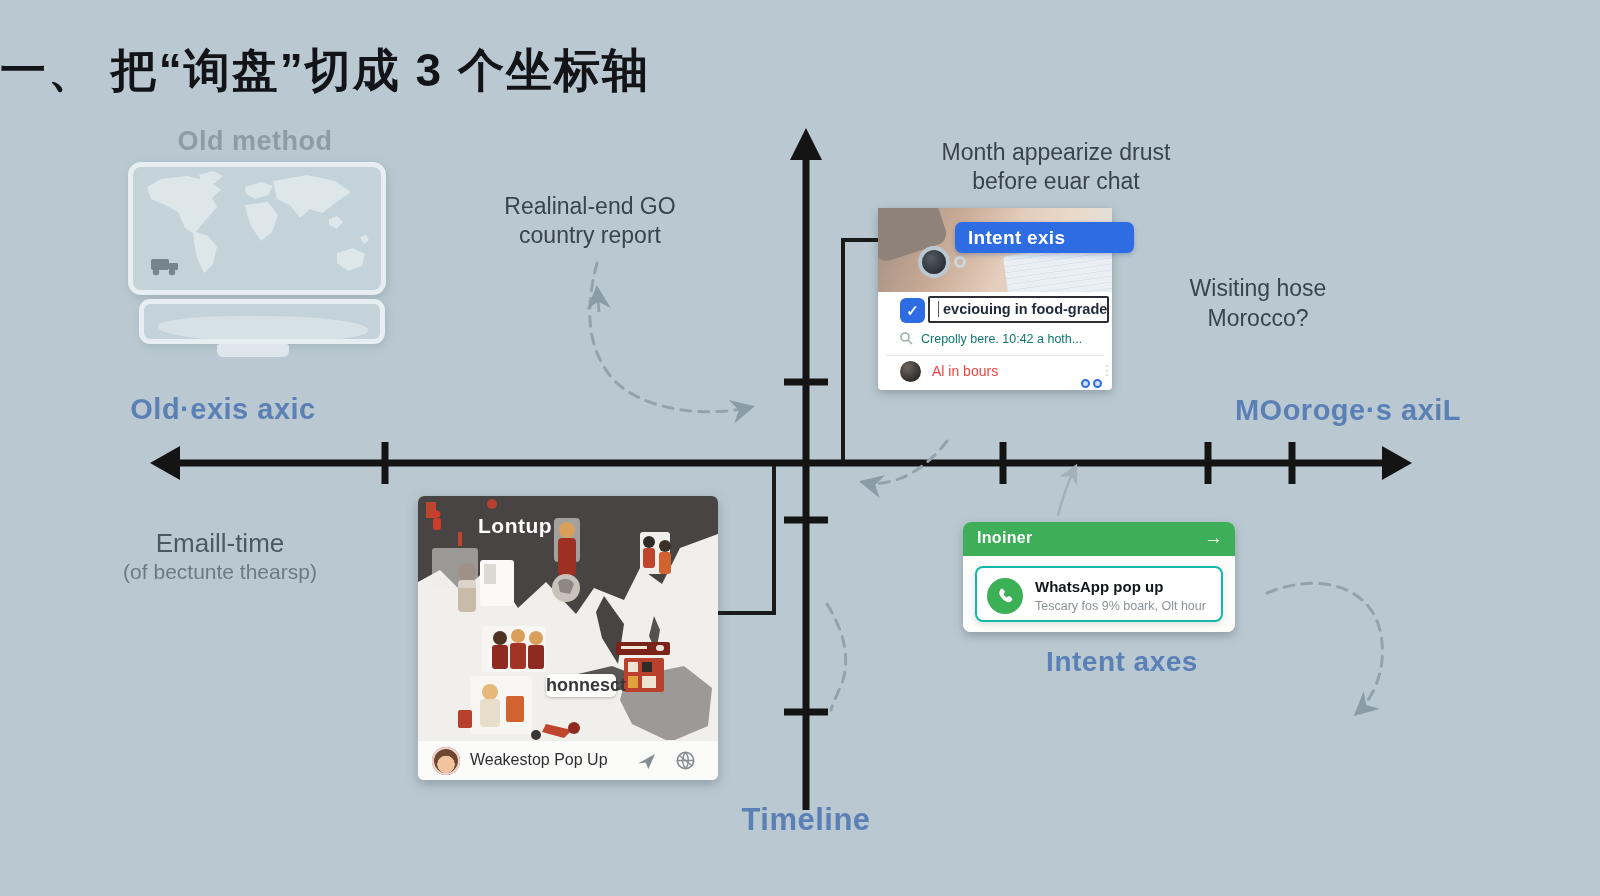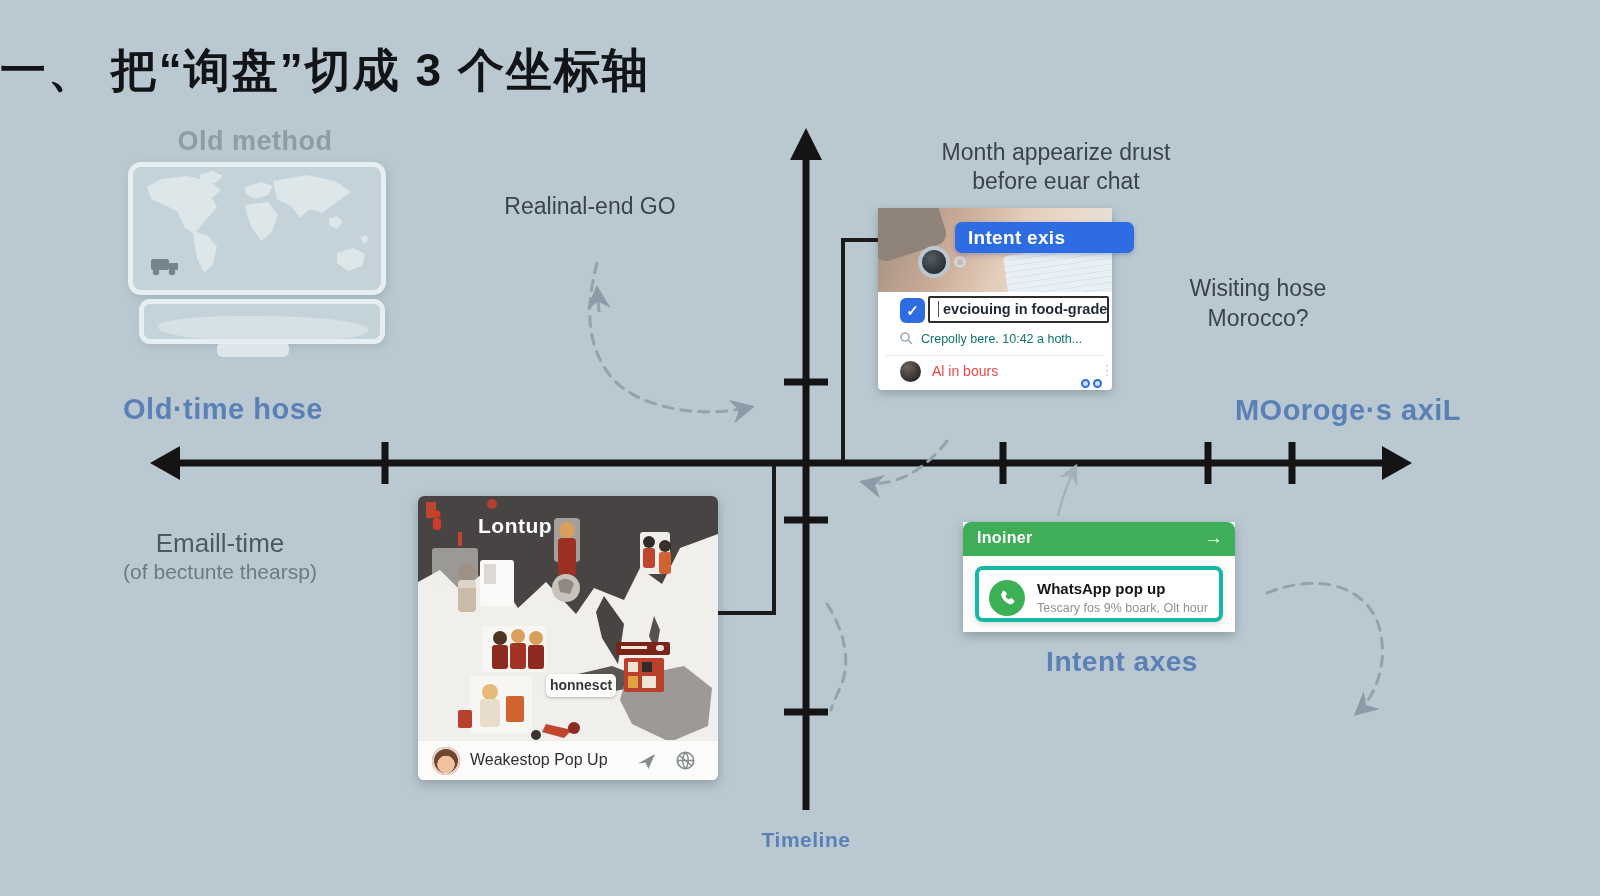--- a/index.html
+++ b/index.html
@@ -16,21 +16,21 @@
 
   #old-method { left:130px; top:126px; width:250px; text-align:center; font-size:27px; }
   #report-lbl { left:468px; top:192px; width:244px; }
   #month-lbl { left:900px; top:138px; width:312px; }
   #research-lbl { left:1138px; top:273px; width:240px; line-height:30px; }
   #email-lbl { left:95px; top:527px; width:250px; text-align:center; }
   #email-lbl .l1 { font-size:26px; color:#4d5962; font-weight:500; line-height:32px; }
   #email-lbl .l2 { font-size:21px; color:#6d7a82; font-weight:400; line-height:26px; }
   #axis-left-lbl { left:118px; top:393px; width:210px; }
   #axis-right-lbl { left:1232px; top:394px; width:232px; }
-  #axis-bottom-lbl { left:706px; top:828px; width:200px; font-size:21px; }
+  #axis-bottom-lbl { left:706px; top:802px; width:200px; font-size:31px; }
   #intent-axes-lbl { left:1022px; top:646px; width:200px; font-size:28px; }
 
   
   #monitor { position:absolute; left:128px; top:162px; width:258px; height:133px;
              background:#c4d2d9; border:5px solid #e7eef1; border-radius:13px;
              box-shadow:2px 3px 8px rgba(90,110,120,.25); }
   #keyboard { position:absolute; left:139px; top:299px; width:246px; height:45px;
               background:#c4d2d9; border:5px solid #e7eef1; border-radius:11px; overflow:hidden;
               box-shadow:2px 3px 8px rgba(90,110,120,.2); }
   #kb-map { position:absolute; left:14px; top:12px; width:210px; height:26px; background:#d6e1e6;
@@ -77,41 +77,41 @@
               background:#cfe0f8; }
   #blue-dot-1 { right:22px; } #blue-dot-2 { right:10px; }
 
   
   #map-card { position:absolute; left:418px; top:496px; width:300px; height:284px; background:#fff;
               border-radius:6px; overflow:hidden; box-shadow:0 4px 12px rgba(60,75,85,.35); }
   #map-illustration { position:absolute; left:0; top:0; width:300px; height:244px; background:#f0efec; }
   #map-logo { position:absolute; left:32px; top:18px; color:#fff; font-size:21px; font-weight:700; letter-spacing:.5px;margin-left:28px; }
   #map-logo-mark { position:absolute; left:12px; top:14px; width:14px; height:22px; }
   #map-pill { position:absolute; left:128px; top:178px; width:70px; height:23px; background:#fdfdfc; border-radius:5px;
-              box-shadow:0 1px 3px rgba(0,0,0,.25); font-size:14px; font-weight:600; color:#36383b;
+              box-shadow:0 1px 3px rgba(0,0,0,.25); font-size:18px; font-weight:600; color:#36383b;
               text-align:center; line-height:23px; }
   #map-footer { position:absolute; left:0; top:244px; width:300px; height:40px; background:#fbfbfa;
                 border-top:1px solid #ececea; }
   #map-footer-avatar { position:absolute; left:14px; top:6px; width:28px; height:28px; border-radius:50%;
                        background:radial-gradient(circle at 50% 62%, #f0c29d 0 38%, #6e4730 40%);
                        box-shadow:0 0 0 2px #f4d4cd inset; }
   #map-footer-name { position:absolute; left:52px; top:10px; font-size:16px; color:#2d2f31; font-weight:500; }
   #map-send-icon { position:absolute; right:62px; top:11px; width:19px; height:19px; }
   #map-globe-icon { position:absolute; right:22px; top:9px; width:21px; height:21px; }
 
   
-  #inq-card { position:absolute; left:963px; top:522px; width:272px; height:110px; border-radius:0;
+  #inq-card { position:absolute; left:963px; top:522px; width:272px; height:110px; border-radius:8px;
               box-shadow:0 4px 10px rgba(60,75,85,.35); background:#fff; }
   #inq-header { position:absolute; left:0; top:0; width:272px; height:34px; background:#3fae58;
                 border-radius:8px 8px 0 0; color:#fff; }
   #inq-header-title { position:absolute; left:14px; top:7px; font-size:16px; font-weight:600; letter-spacing:.3px; }
   #inq-header-arrow { position:absolute; right:12px; top:5px; font-size:19px; font-weight:700; }
   #inq-body { position:absolute; left:0; top:34px; width:272px; height:76px; background:#fcfcfb; border-radius:0 0 8px 8px; }
   #inq-inner { position:absolute; left:12px; top:10px; width:248px; height:56px; background:#fff; border-radius:8px;
-               border:4px solid #14b8a6; box-shadow:0 2px 6px rgba(0,0,0,.12); }
+               border:2px solid #14b8a6; box-shadow:0 2px 6px rgba(0,0,0,.12); }
   #wa-circle { position:absolute; left:10px; top:10px; width:36px; height:36px; border-radius:50%; background:#3cb054; }
   #wa-circle svg { position:absolute; left:8px; top:8px; }
   #wa-title { position:absolute; left:58px; top:10px; font-size:15px; font-weight:700; color:#141719; }
   #wa-sub { position:absolute; left:58px; top:31px; font-size:12.5px; color:#8b9298;text-align:center; }
 </style>
 </head>
 <body>
 
 <div id="stage">
 
@@ -139,35 +139,36 @@
       </g>
     </svg>
   </div>
   <div id="keyboard">
       <div id="kb-map"></div>
     </div>
   <div id="stand"></div>
 
   <div class="dark-lbl" id="report-lbl">
     <div>Realinal-end GO</div>
+    <div>country report</div>
   </div>
   <div class="dark-lbl" id="month-lbl">
     <div>Month appearize drust</div>
     <div>before euar chat</div>
   </div>
   <div class="dark-lbl" id="research-lbl">
     <div>Wisiting hose</div>
     <div>Morocco?</div>
   </div>
   <div id="email-lbl" class="dark-lbl">
     <div class="l1">Emaill-time</div>
     <div class="l2">(of bectunte thearsp)</div>
   </div>
 
-  <div class="blue-lbl" id="axis-left-lbl">Old·time hose</div>
+  <div class="blue-lbl" id="axis-left-lbl">Old·exis axic</div>
   <div class="blue-lbl" id="axis-right-lbl">MOoroge·s axiL</div>
   <div class="blue-lbl" id="axis-bottom-lbl">Timeline</div>
   <div class="blue-lbl" id="intent-axes-lbl">Intent axes</div>
 
   <svg id="axes-svg" viewBox="0 0 1600 896">
     <defs>
       <marker id="ah" markerWidth="10" markerHeight="10" refX="7" refY="4" orient="auto">
         <path d="M0,0 L8,4 L0,8 L2.5,4 z" fill="#8c9ca6"></path>
       </marker>
       <marker id="ah-light" markerWidth="10" markerHeight="10" refX="7" refY="4" orient="auto">

